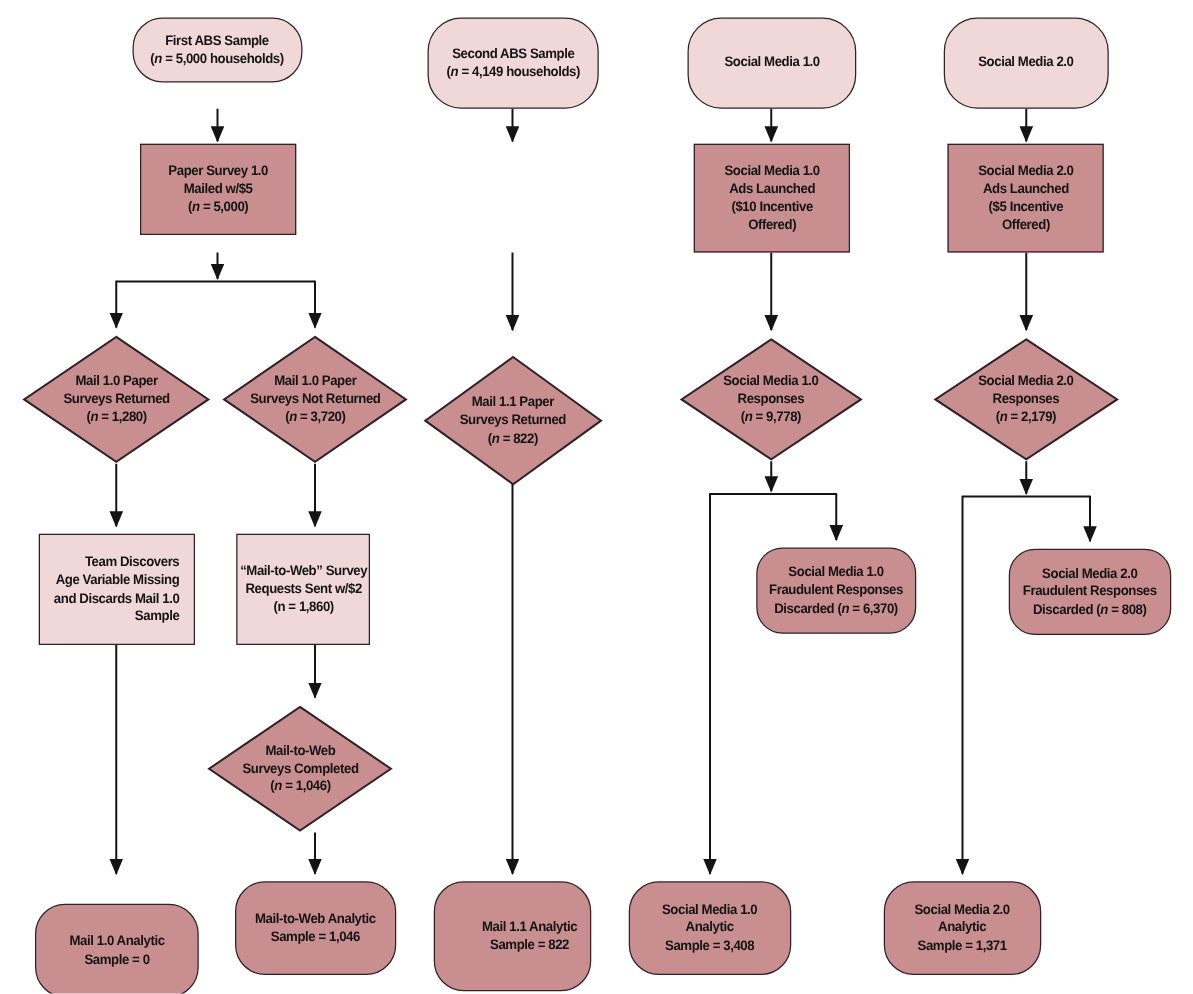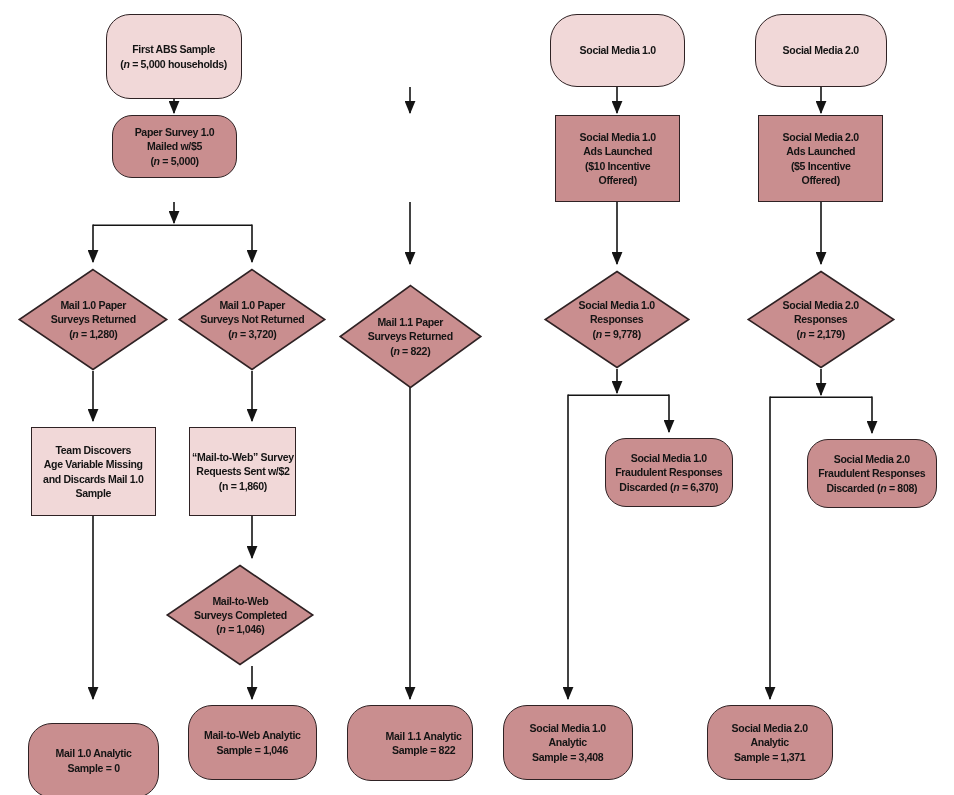--- a/index.html
+++ b/index.html
@@ -69,64 +69,67 @@
     <line x1="568" y1="394.5" x2="568" y2="699" marker-end="url(#ah)"></line>
     <line x1="669" y1="394.5" x2="669" y2="432" marker-end="url(#ah)"></line>
     <line x1="821" y1="87" x2="821" y2="113" marker-end="url(#ah)"></line>
     <line x1="821" y1="202" x2="821" y2="264" marker-end="url(#ah)"></line>
     <line x1="821" y1="369" x2="821" y2="395" marker-end="url(#ah)"></line>
     <line x1="770" y1="397.2" x2="872" y2="397.2"></line>
     <line x1="770" y1="396.5" x2="770" y2="699" marker-end="url(#ah)"></line>
     <line x1="872" y1="396.5" x2="872" y2="433" marker-end="url(#ah)"></line>
   </svg>
 
-  <div class="node stadium light" style="left:106px;top:14px;width:136px;height:85px;border-radius:24px;">
+  <div class="node stadium light" style="left:106px;top:14px;width:136px;height:52px;border-radius:24px;">
     <div class="label">First ABS Sample<br>(<i>n</i> = 5,000 households)</div>
   </div>
-  <div class="node dark" style="left:112px;top:115px;width:125px;height:63px;border-radius:20px;">
+  <div class="node dark" style="left:112px;top:115px;width:125px;height:73px;">
     <div class="label">Paper Survey 1.0<br>Mailed w/$5<br>(<i>n</i> = 5,000)</div>
   </div>
   <div class="node diamond" style="left:17px;top:268px;width:152px;height:103px;">
     <svg class="dsvg" viewBox="0 0 100 100" preserveAspectRatio="none">
         <polygon points="50,1.5 98.5,50 50,98.5 1.5,50" vector-effect="non-scaling-stroke"></polygon>
       </svg>
     <div class="label">Mail 1.0 Paper<br>Surveys Returned<br>(<i>n</i> = 1,280)</div>
   </div>
   <div class="node diamond" style="left:177px;top:268px;width:150px;height:103px;">
     <svg class="dsvg" viewBox="0 0 100 100" preserveAspectRatio="none">
         <polygon points="50,1.5 98.5,50 50,98.5 1.5,50" vector-effect="non-scaling-stroke"></polygon>
       </svg>
     <div class="label">Mail 1.0 Paper<br>Surveys Not Returned<br>(<i>n</i> = 3,720)</div>
   </div>
-  <div class="node light" style="left:31px;top:427px;width:125px;height:89px;">
+  <div class="node light" style="left:31px;top:427px;width:125px;height:89px;text-align:right;">
     <div class="label">Team Discovers<br>Age Variable Missing<br>and Discards Mail 1.0<br>Sample</div>
   </div>
   <div class="node light" style="left:189px;top:427px;width:107px;height:89px;">
     <div class="label">“Mail-to-Web” Survey<br>Requests Sent w/$2<br>(n = 1,860)</div>
   </div>
   <div class="node diamond" style="left:165px;top:564px;width:150px;height:102px;">
     <svg class="dsvg" viewBox="0 0 100 100" preserveAspectRatio="none">
         <polygon points="50,1.5 98.5,50 50,98.5 1.5,50" vector-effect="non-scaling-stroke"></polygon>
       </svg>
     <div class="label">Mail-to-Web<br>Surveys Completed<br>(<i>n</i> = 1,046)</div>
   </div>
   <div class="node endcap dark" style="left:28px;top:723px;width:131px;height:75px;">
     <div class="label">Mail 1.0 Analytic<br>Sample = 0</div>
   </div>
   <div class="node endcap dark" style="left:188px;top:705px;width:129px;height:75px;">
     <div class="label">Mail-to-Web Analytic<br>Sample = 1,046</div>
   </div>
 
+  <div class="node stadium light" style="left:342px;top:14px;width:137px;height:73px;">
+    <div class="label">Second ABS Sample<br>(<i>n</i> = 4,149 households)</div>
+  </div>
   <div class="node diamond" style="left:338px;top:284px;width:145px;height:105px;">
     <svg class="dsvg" viewBox="0 0 100 100" preserveAspectRatio="none">
         <polygon points="50,1.5 98.5,50 50,98.5 1.5,50" vector-effect="non-scaling-stroke"></polygon>
       </svg>
     <div class="label">Mail 1.1 Paper<br>Surveys Returned<br>(<i>n</i> = 822)</div>
   </div>
-  <div class="node endcap dark" style="left:347px;top:705px;width:126px;height:76px;padding-left:28px;">
+  <div class="node endcap dark" style="left:347px;top:705px;width:126px;height:88px;padding-left:28px;">
     <div class="label">Mail 1.1 Analytic<br>Sample = 822</div>
   </div>
 
   <div class="node stadium light" style="left:550px;top:14px;width:135px;height:73px;">
     <div class="label">Social Media 1.0</div>
   </div>
   <div class="node dark" style="left:555px;top:115px;width:125px;height:87px;">
     <div class="label">Social Media 1.0<br>Ads Launched<br>($10 Incentive<br>Offered)</div>
   </div>
   <div class="node diamond" style="left:543px;top:270px;width:148px;height:99px;">

